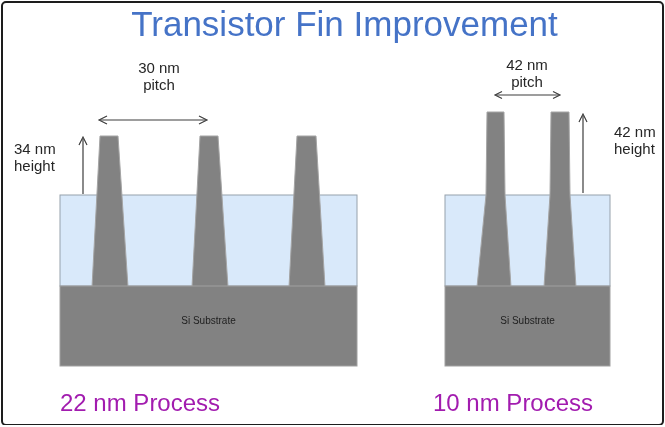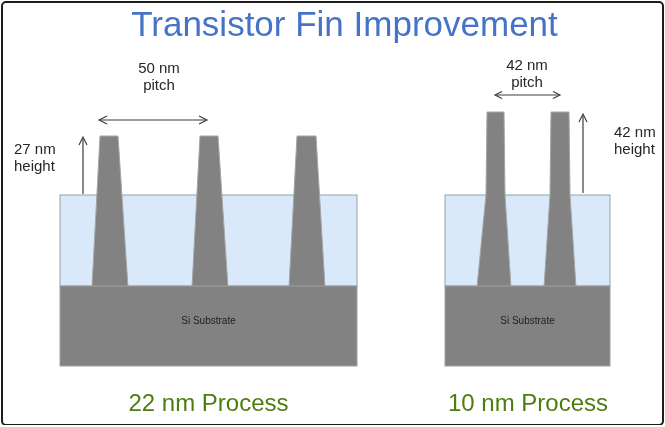--- a/index.html
+++ b/index.html
@@ -49,22 +49,21 @@
   .lbl.center { text-align: center; }
   .si-label {
     position: absolute;
     font-size: 10px;
     color: #1f1f1f;
     text-align: center;
   }
   .process-label {
     position: absolute;
     font-size: 24px;
-    color: #4d7c0f;
-    text-align: center;
+    color: #a21caf;
     white-space: nowrap;
   }
   .oxide  { fill: #d9e9fa; stroke: #96a1ac; stroke-width: 1; }
   .fin    { fill: #828282; stroke: #a5a5a5; stroke-width: 1; }
   .substrate { fill: #828282; stroke: #a0a0a0; stroke-width: 1; }
   .arrow  { stroke: #3d3d3d; stroke-width: 1.2; fill: none; }
 </style>
 </head>
 <body>
 
@@ -103,23 +102,23 @@
         <polyline class="arrow" points="499,88.5 492,92 499,95.5"></polyline>
         <polyline class="arrow" points="550,88.5 557,92 550,95.5"></polyline>
       </g>
       <g>
         <line class="arrow" x1="580" y1="190" x2="580" y2="113"></line>
         <polyline class="arrow" points="576,119 580,111 584,119"></polyline>
       </g>
     </g>
   </svg>
 
-  <div class="lbl center" style="left:106px; top:56px; width:100px;">50 nm
+  <div class="lbl center" style="left:106px; top:56px; width:100px;">30 nm
 pitch</div>
-  <div class="lbl" style="left:11px; top:137px; width:60px;">27 nm
+  <div class="lbl" style="left:11px; top:137px; width:60px;">34 nm
 height</div>
   <div class="si-label" style="left:57px; top:312px; width:297px;">Si Substrate</div>
   <div class="process-label" style="left:57px; top:386px; width:297px;">22 nm Process</div>
 
   <div class="lbl center" style="left:474px; top:53px; width:100px;">42 nm
 pitch</div>
   <div class="lbl" style="left:611px; top:120px; width:48px;">42 nm
 height</div>
   <div class="si-label" style="left:442px; top:312px; width:165px;">Si Substrate</div>
   <div class="process-label" style="left:430px; top:386px; width:190px;">10 nm Process</div>

